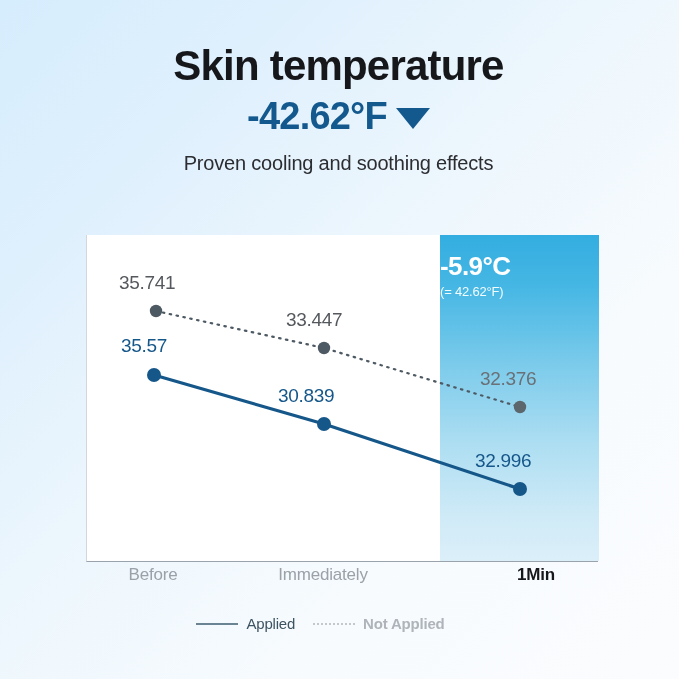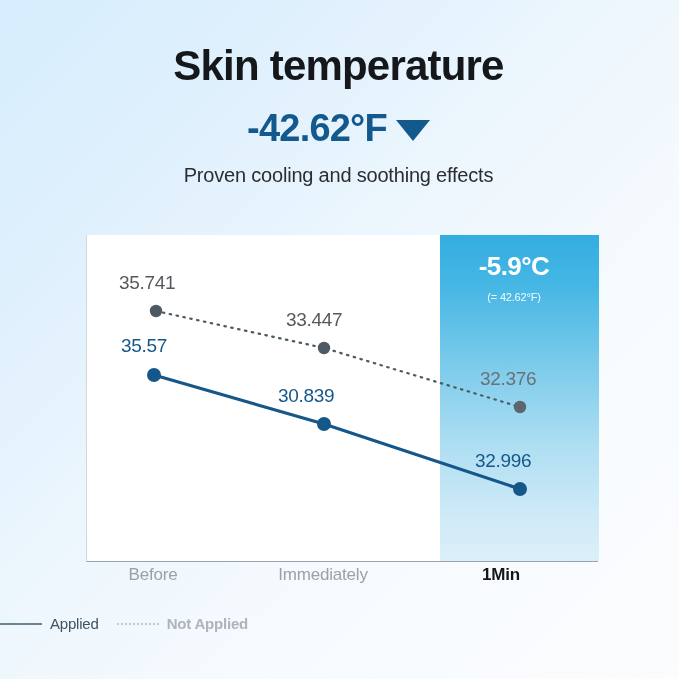--- a/index.html
+++ b/index.html
@@ -32,21 +32,21 @@
   .title {
     margin: 0;
     padding-top: 42px;
     font-size: 42px;
     font-weight: bold;
     letter-spacing: -0.8px;
     color: #16171a;
     line-height: 1.12;
   }
   .delta-row {
-    margin-top: 20px;
+    margin-top: 8px;
     display: flex;
     align-items: center;
     justify-content: center;
     gap: 9px;
   }
   .delta-value {
     font-size: 38px;
     font-weight: bold;
     letter-spacing: -0.8px;
     color: #14598e;
@@ -120,36 +120,35 @@
     width: 159px;
     height: 100%;
     background: linear-gradient(to bottom, #33ade0 0%, #46b7e4 16%, #7ccbeb 40%, #addef2 64%, #cfeaf7 86%, #dbeff9 100%);
   }
 
   .band-label {
     position: absolute;
     left: 353px;
     top: 18px;
     width: 148px;
-    text-align: center;
     color: #ffffff;
     pointer-events: none;
   }
   .band-label .big {
     display: block;
     font-size: 26px;
     font-weight: bold;
     letter-spacing: -0.6px;
     line-height: 1.05;
   }
   .band-label .small {
     display: block;
-    font-size: 11px;
-    letter-spacing: -0.2px;
-    margin-top: 11px;
+    font-size: 13px;
+    letter-spacing: -0.2px;
+    margin-top: 4px;
     color: #f2fbfe;
   }
 
   svg.series {
     position: absolute;
     left: 0;
     top: 0;
     width: 512px;
     height: 327px;
     overflow: visible;
@@ -198,20 +197,21 @@
     font-weight: bold;
   }
 
   .legend {
     position: absolute;
     left: 0;
     top: 390px;
     width: 641px;
     display: flex;
     align-items: center;
+    justify-content: center;
     gap: 18px;
   }
   .legend-item {
     display: flex;
     align-items: center;
     gap: 8px;
     font-size: 15px;
     letter-spacing: -0.2px;
   }
   .legend-item.applied { color: #3d5361; }
@@ -276,21 +276,21 @@
       <span class="dp-label gray-light" style="left:393px; top:133px;">32.376</span>
 
       <span class="dp-label blue" style="left:34px;  top:100px;">35.57</span>
       <span class="dp-label blue" style="left:191px; top:150px;">30.839</span>
       <span class="dp-label blue" style="left:388px; top:215px;">32.996</span>
     </div>
 
     <div class="x-labels">
       <span class="x-label" style="left:-13px;">Before</span>
       <span class="x-label" style="left:157px;">Immediately</span>
-      <span class="x-label active" style="left:335px;">1Min</span>
+      <span class="x-label active" style="left:370px;">1Min</span>
     </div>
 
     <div class="legend">
       <span class="legend-item applied">
         <span class="swatch-solid"></span>
         <span>Applied</span>
       </span>
       <span class="legend-item not-applied">
         <span class="swatch-dotted"></span>
         <span>Not Applied</span>

